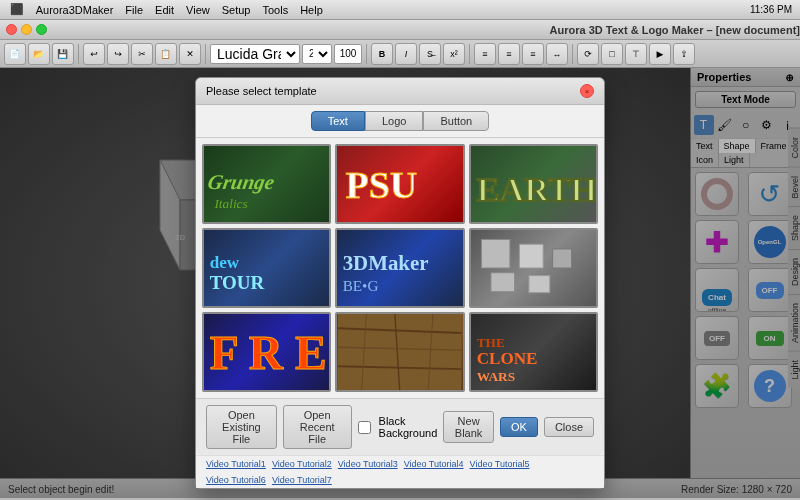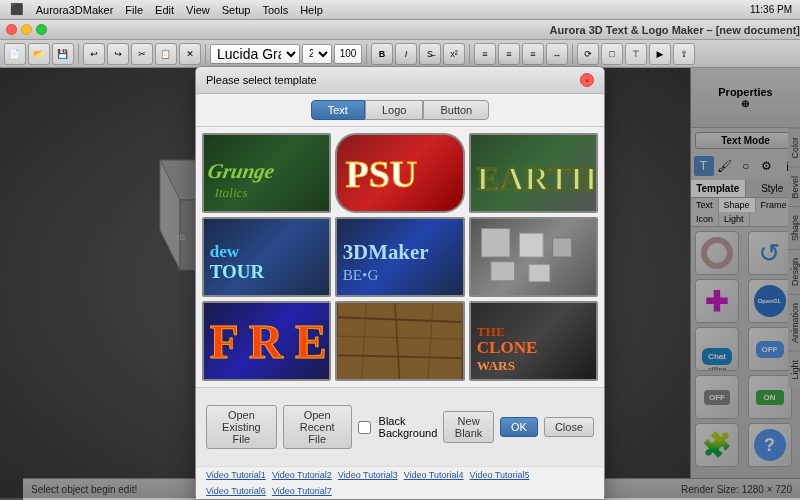--- a/index.html
+++ b/index.html
@@ -147,28 +147,27 @@
     .right-panel {
       width: 110px;
       background: linear-gradient(to bottom, #d5d5d5, #c0c0c0);
       border-left: 1px solid #888;
       display: flex;
       flex-direction: column;
       overflow: hidden;
     }
     .panel-header {
       background: linear-gradient(to bottom, #e0e0e0, #c8c8c8);
-      padding: 18px 6px;
+      padding: 3px 6px;
       font-size: 11px;
       font-weight: bold;
       border-bottom: 1px solid #aaa;
       display: flex;
       justify-content: space-between;
       align-items: center;
-      flex-direction: column;
     }
     .panel-tabs {
       display: flex;
       background: #c8c8c8;
       border-bottom: 1px solid #aaa;
     }
     .panel-tab {
       flex: 1;
       padding: 3px 0;
       text-align: center;
@@ -239,21 +238,20 @@
       display: flex;
       align-items: center;
       padding: 0 8px;
       font-size: 10px;
       color: #333;
       justify-content: space-between;
       position: absolute;
       bottom: 0;
       left: 0;
       right: 0;
-      margin-left: 23px;
     }
 
     
     .modal-overlay {
       position: absolute;
       inset: 0;
       background: rgba(0,0,0,0.3);
       display: flex;
       align-items: center;
       justify-content: center;
@@ -323,21 +321,21 @@
     }
     .template-item {
       height: 80px;
       border: 2px solid #888;
       border-radius: 2px;
       overflow: hidden;
       cursor: pointer;
       position: relative;
     }
     .modal-footer {
-      padding: 17px 10px;
+      padding: 6px 10px;
       display: flex;
       align-items: center;
       gap: 6px;
       border-top: 1px solid #ccc;
       background: #e8e8e8;
       border-radius: 0 0 6px 6px;
     }
     .modal-btn {
       padding: 3px 10px;
       font-size: 11px;
@@ -369,21 +367,21 @@
     }
     .video-link {
       font-size: 9px;
       color: #2255aa;
       text-decoration: underline;
       cursor: pointer;
     }
 
     
     .t1 { background: linear-gradient(135deg, #1a3a1a 0%, #2a5a2a 50%, #1a3a1a 100%); }
-    .t2 { background: linear-gradient(135deg, #8a1a1a 0%, #cc2222 50%, #8a0000 100%); border-radius: 21px; }
+    .t2 { background: linear-gradient(135deg, #8a1a1a 0%, #cc2222 50%, #8a0000 100%); }
     .t3 { background: linear-gradient(135deg, #2a4a2a 0%, #3a6a3a 50%, #555 100%); }
     .t4 { background: linear-gradient(135deg, #1a2a4a 0%, #2a4a8a 50%, #1a2a4a 100%); }
     .t5 { background: linear-gradient(135deg, #1a2a4a 0%, #2244aa 50%, #1a2a4a 100%); }
     .t6 { background: linear-gradient(135deg, #555 0%, #888 50%, #555 100%); }
     .t7 { background: linear-gradient(135deg, #1a1a4a 0%, #2222aa 50%, #1a1a4a 100%); }
     .t8 { background: linear-gradient(135deg, #5a3a1a 0%, #8a5a2a 50%, #5a3a1a 100%); }
     .t9 { background: linear-gradient(135deg, #2a2a2a 0%, #444 50%, #1a1a1a 100%); }
     .shape-ring {
       width: 32px;
       height: 32px;
@@ -596,24 +594,20 @@
       </div>
 
       <div class="panel-icon-row">
         <div class="panel-icon active" title="Text">T</div>
         <div class="panel-icon" title="Brush">🖌</div>
         <div class="panel-icon" title="Circle">○</div>
         <div class="panel-icon" title="Settings">⚙</div>
         <div class="panel-icon" title="Info">ℹ</div>
       </div>
 
-      <div class="panel-tabs">
-        <div class="panel-tab active">Template</div>
-        <div class="panel-tab">Style</div>
-      </div>
 
       <div class="panel-subtabs">
         <div class="panel-subtab">Text</div>
         <div class="panel-subtab active">Shape</div>
         <div class="panel-subtab">Frame</div>
         <div class="panel-subtab">Icon</div>
         <div class="panel-subtab">Light</div>
       </div>
 
       <div class="panel-content">

